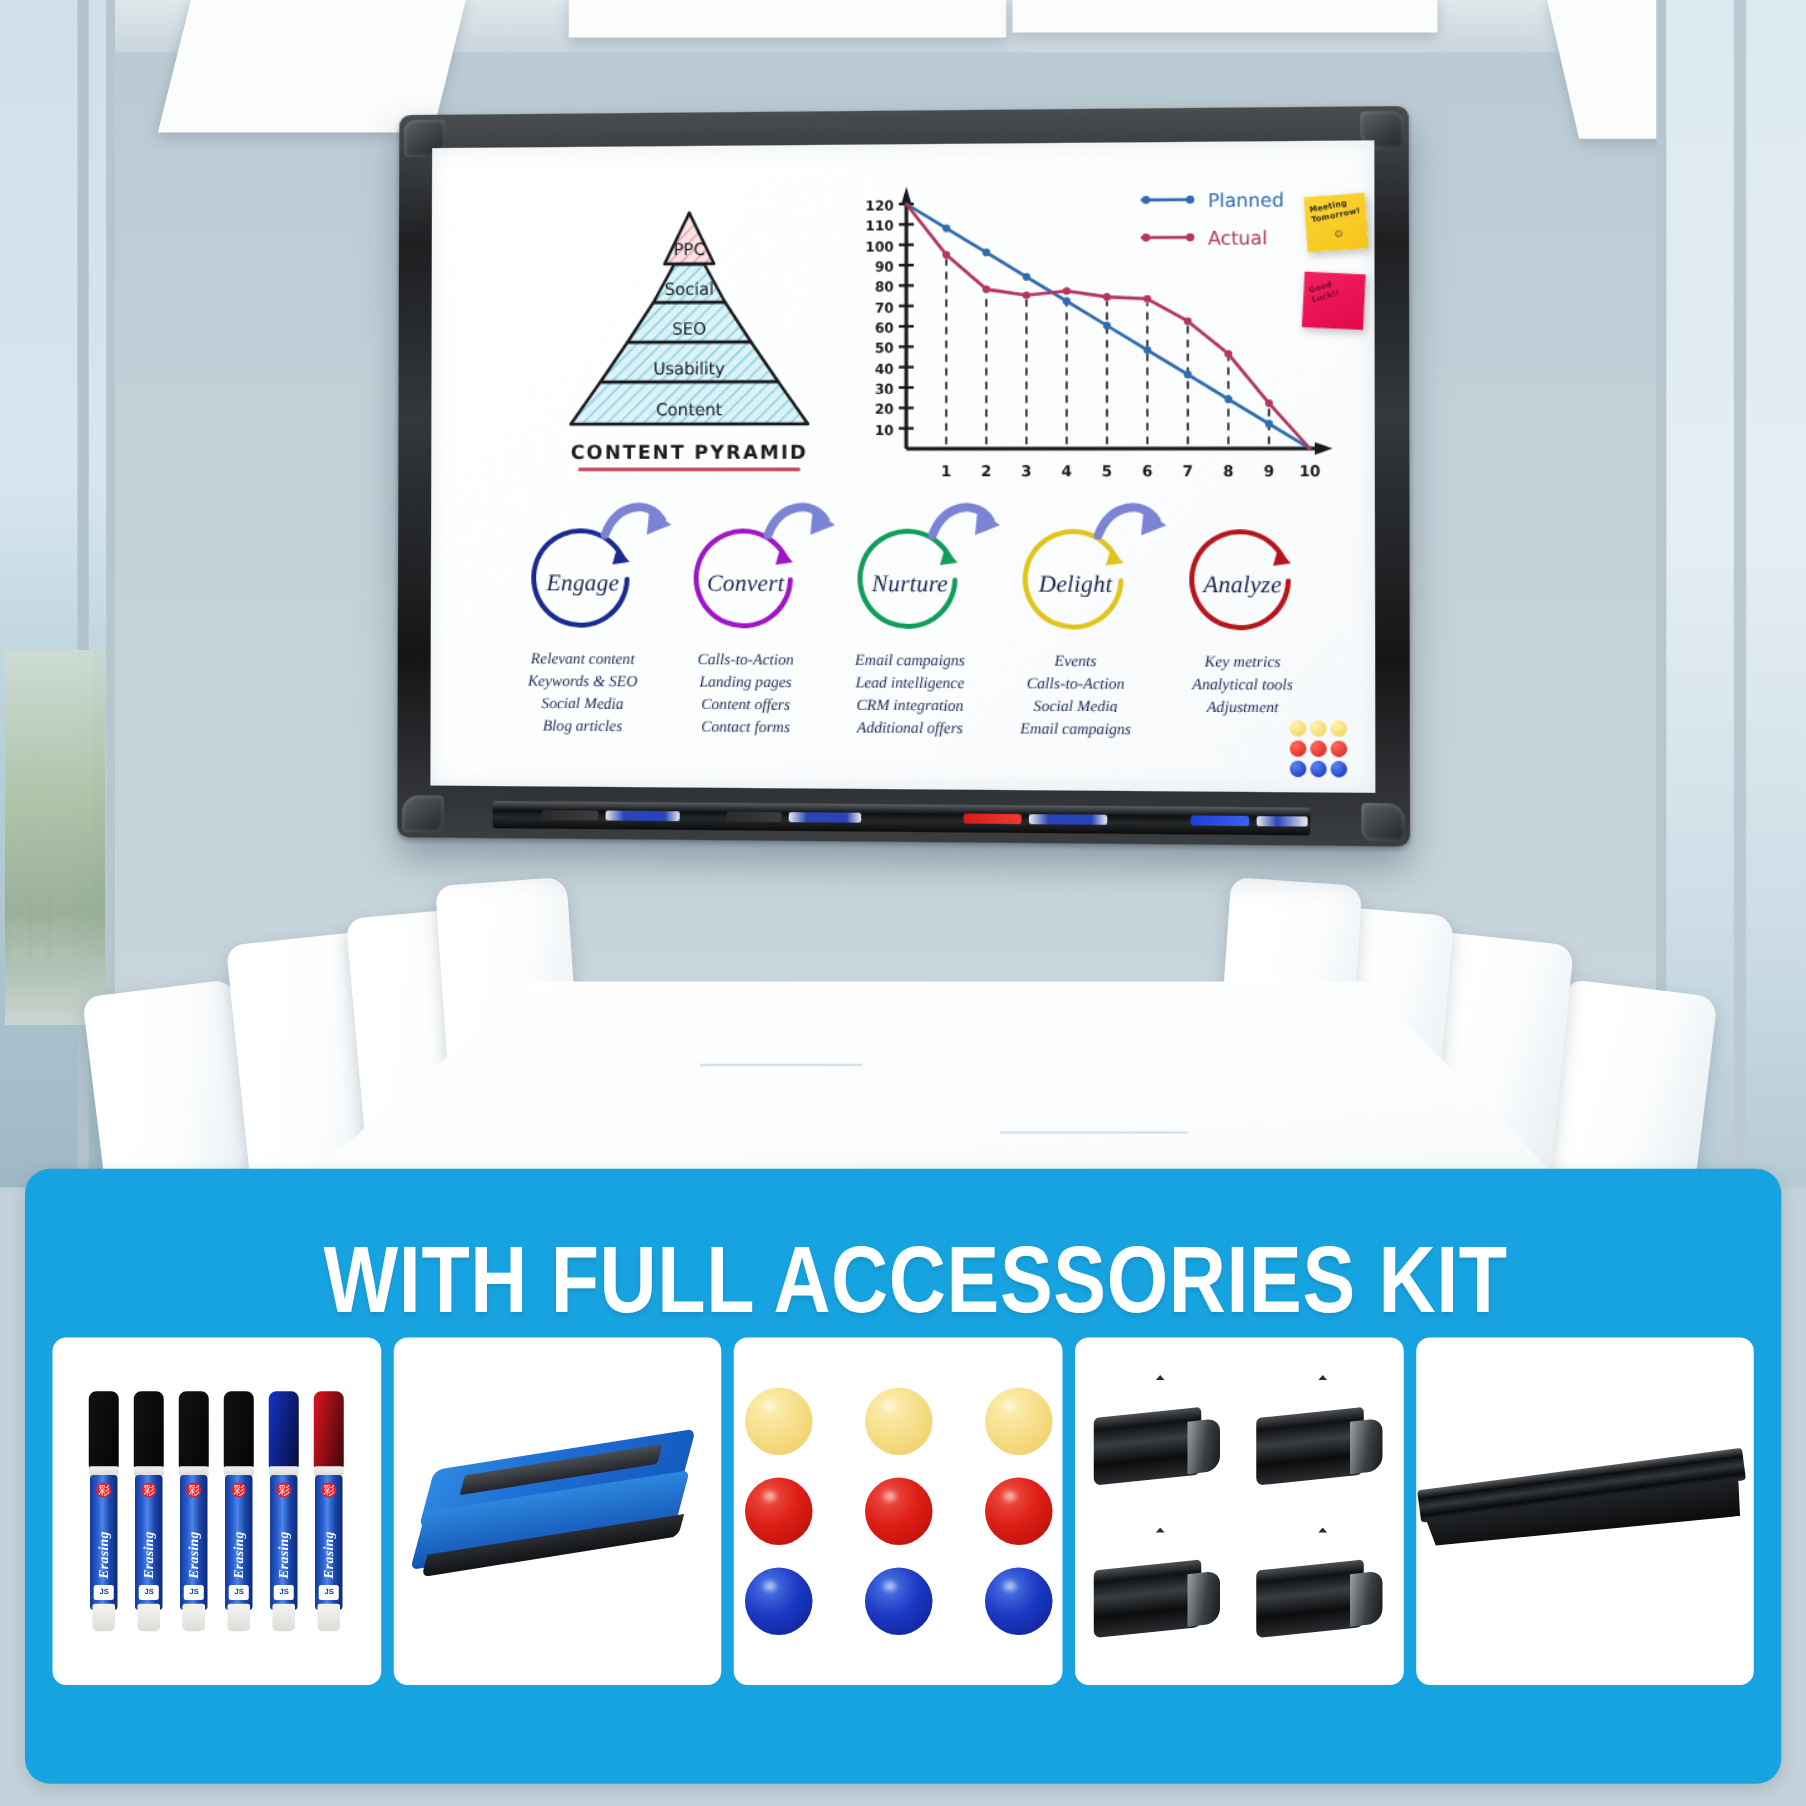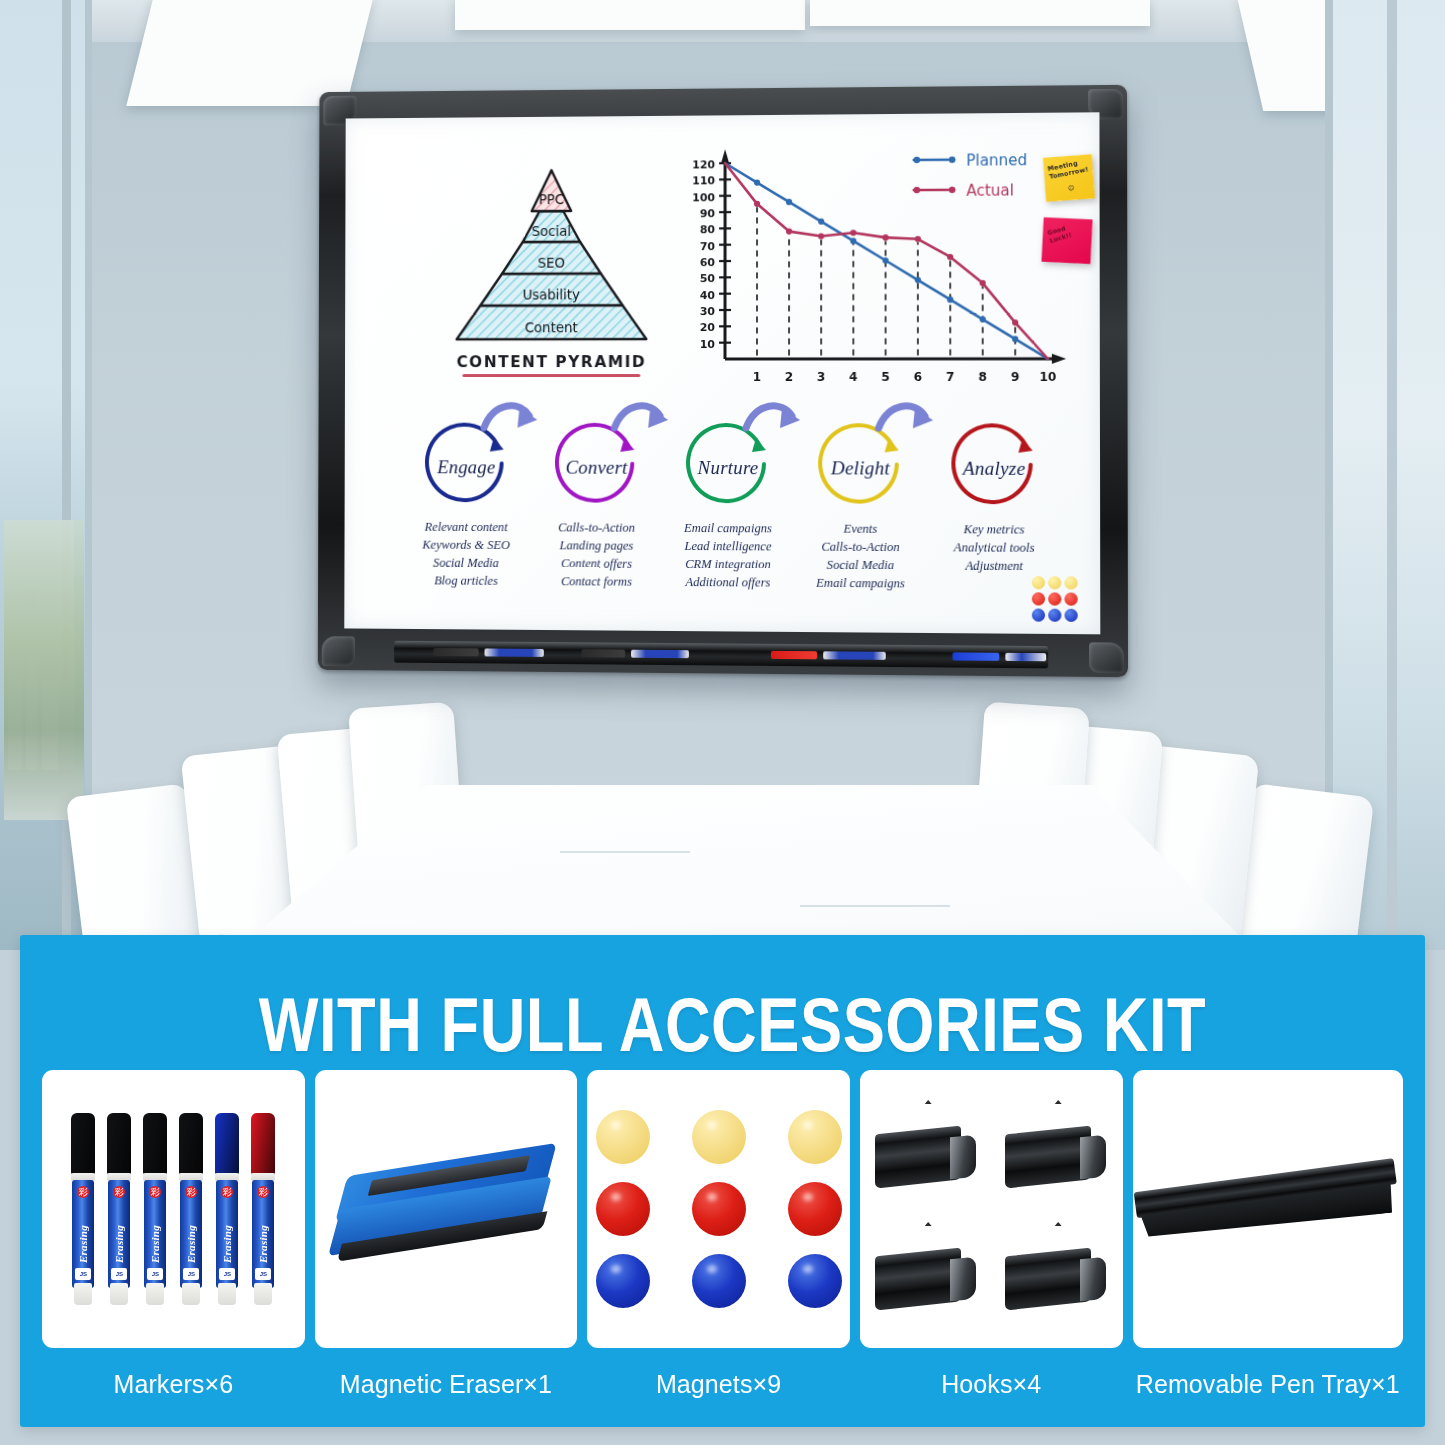--- a/index.html
+++ b/index.html
@@ -141,21 +141,21 @@
   .board-magnets { position:absolute; right:22px; bottom:12px; display:grid;
                    grid-template-columns:repeat(3,13px); gap:3px 3px; }
   .bm { width:13px; height:13px; border-radius:50%; }
   .bm.y{ background:radial-gradient(circle at 33% 30%,#fff3ad,#f0cf4e);}
   .bm.r{ background:radial-gradient(circle at 33% 30%,#ff6b5e,#d61a12);}
   .bm.b{ background:radial-gradient(circle at 33% 30%,#5b86ef,#1127b5);}
 
   
   .banner {
     position: absolute; left: 20px; top: 935px; width: 1405px; height: 492px;
-    background: #17a3e0; border-radius: 3px;
+    background: #17a3e0; border-radius: 20px;
     box-shadow: 0 4px 14px rgba(0,0,0,.13);
     padding-left: 20px;
   }
   .banner-title {
     text-align: center; color: #ffffff; font-weight: 700;
     font-family: "Liberation Sans", sans-serif;
     font-size: 62px; letter-spacing: .5px; padding-top: 38px;
     transform: scaleY(1.22) scaleX(1.02); transform-origin: center top;
     text-shadow: 0 2px 3px rgba(0,0,0,.10);
   }
@@ -665,20 +665,13 @@
     <div class="card wide">
       <div class="tray-wrap">
         <div class="tray-prod">
           <span class="tr-rail"></span>
           <span class="tr-lip"></span>
         </div>
       </div>
     </div>
   </div>
 
-  <div class="captions">
-    <div class="caption">Markers×6</div>
-    <div class="caption">Magnetic Eraser×1</div>
-    <div class="caption">Magnets×9</div>
-    <div class="caption">Hooks×4</div>
-    <div class="caption wide">Removable Pen Tray×1</div>
-  </div>
 </div>
 
 </body></html>

